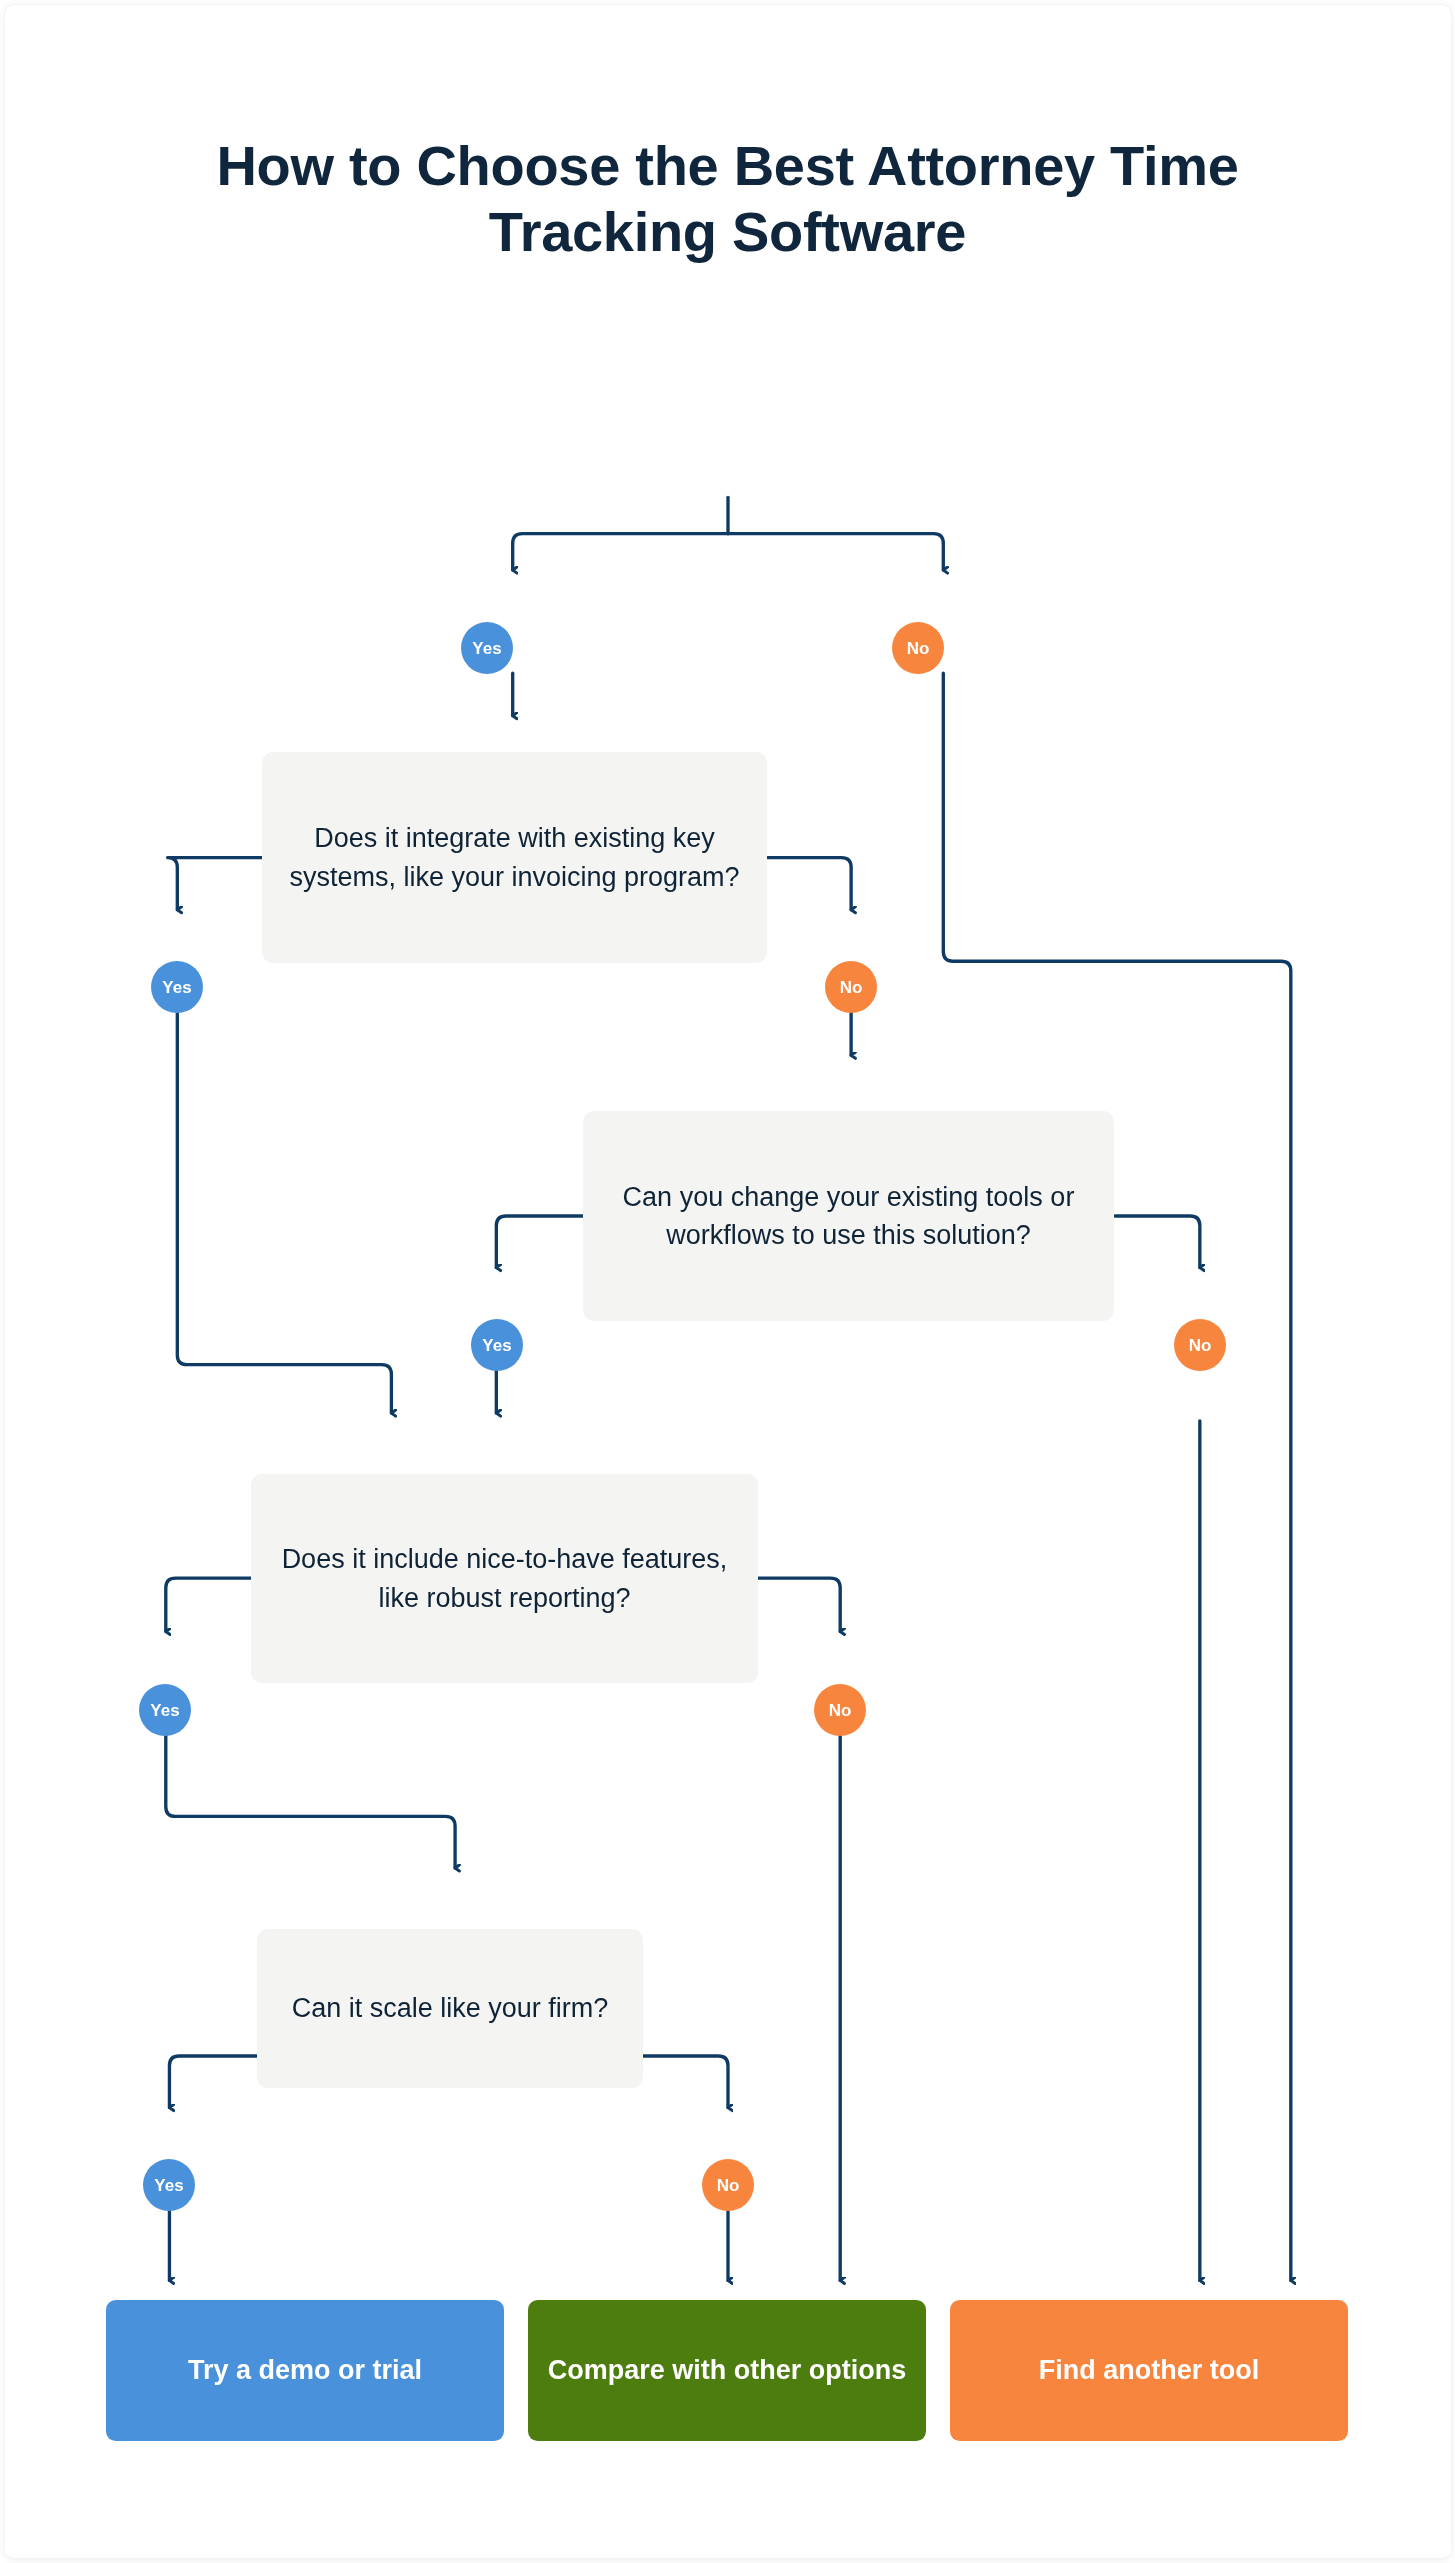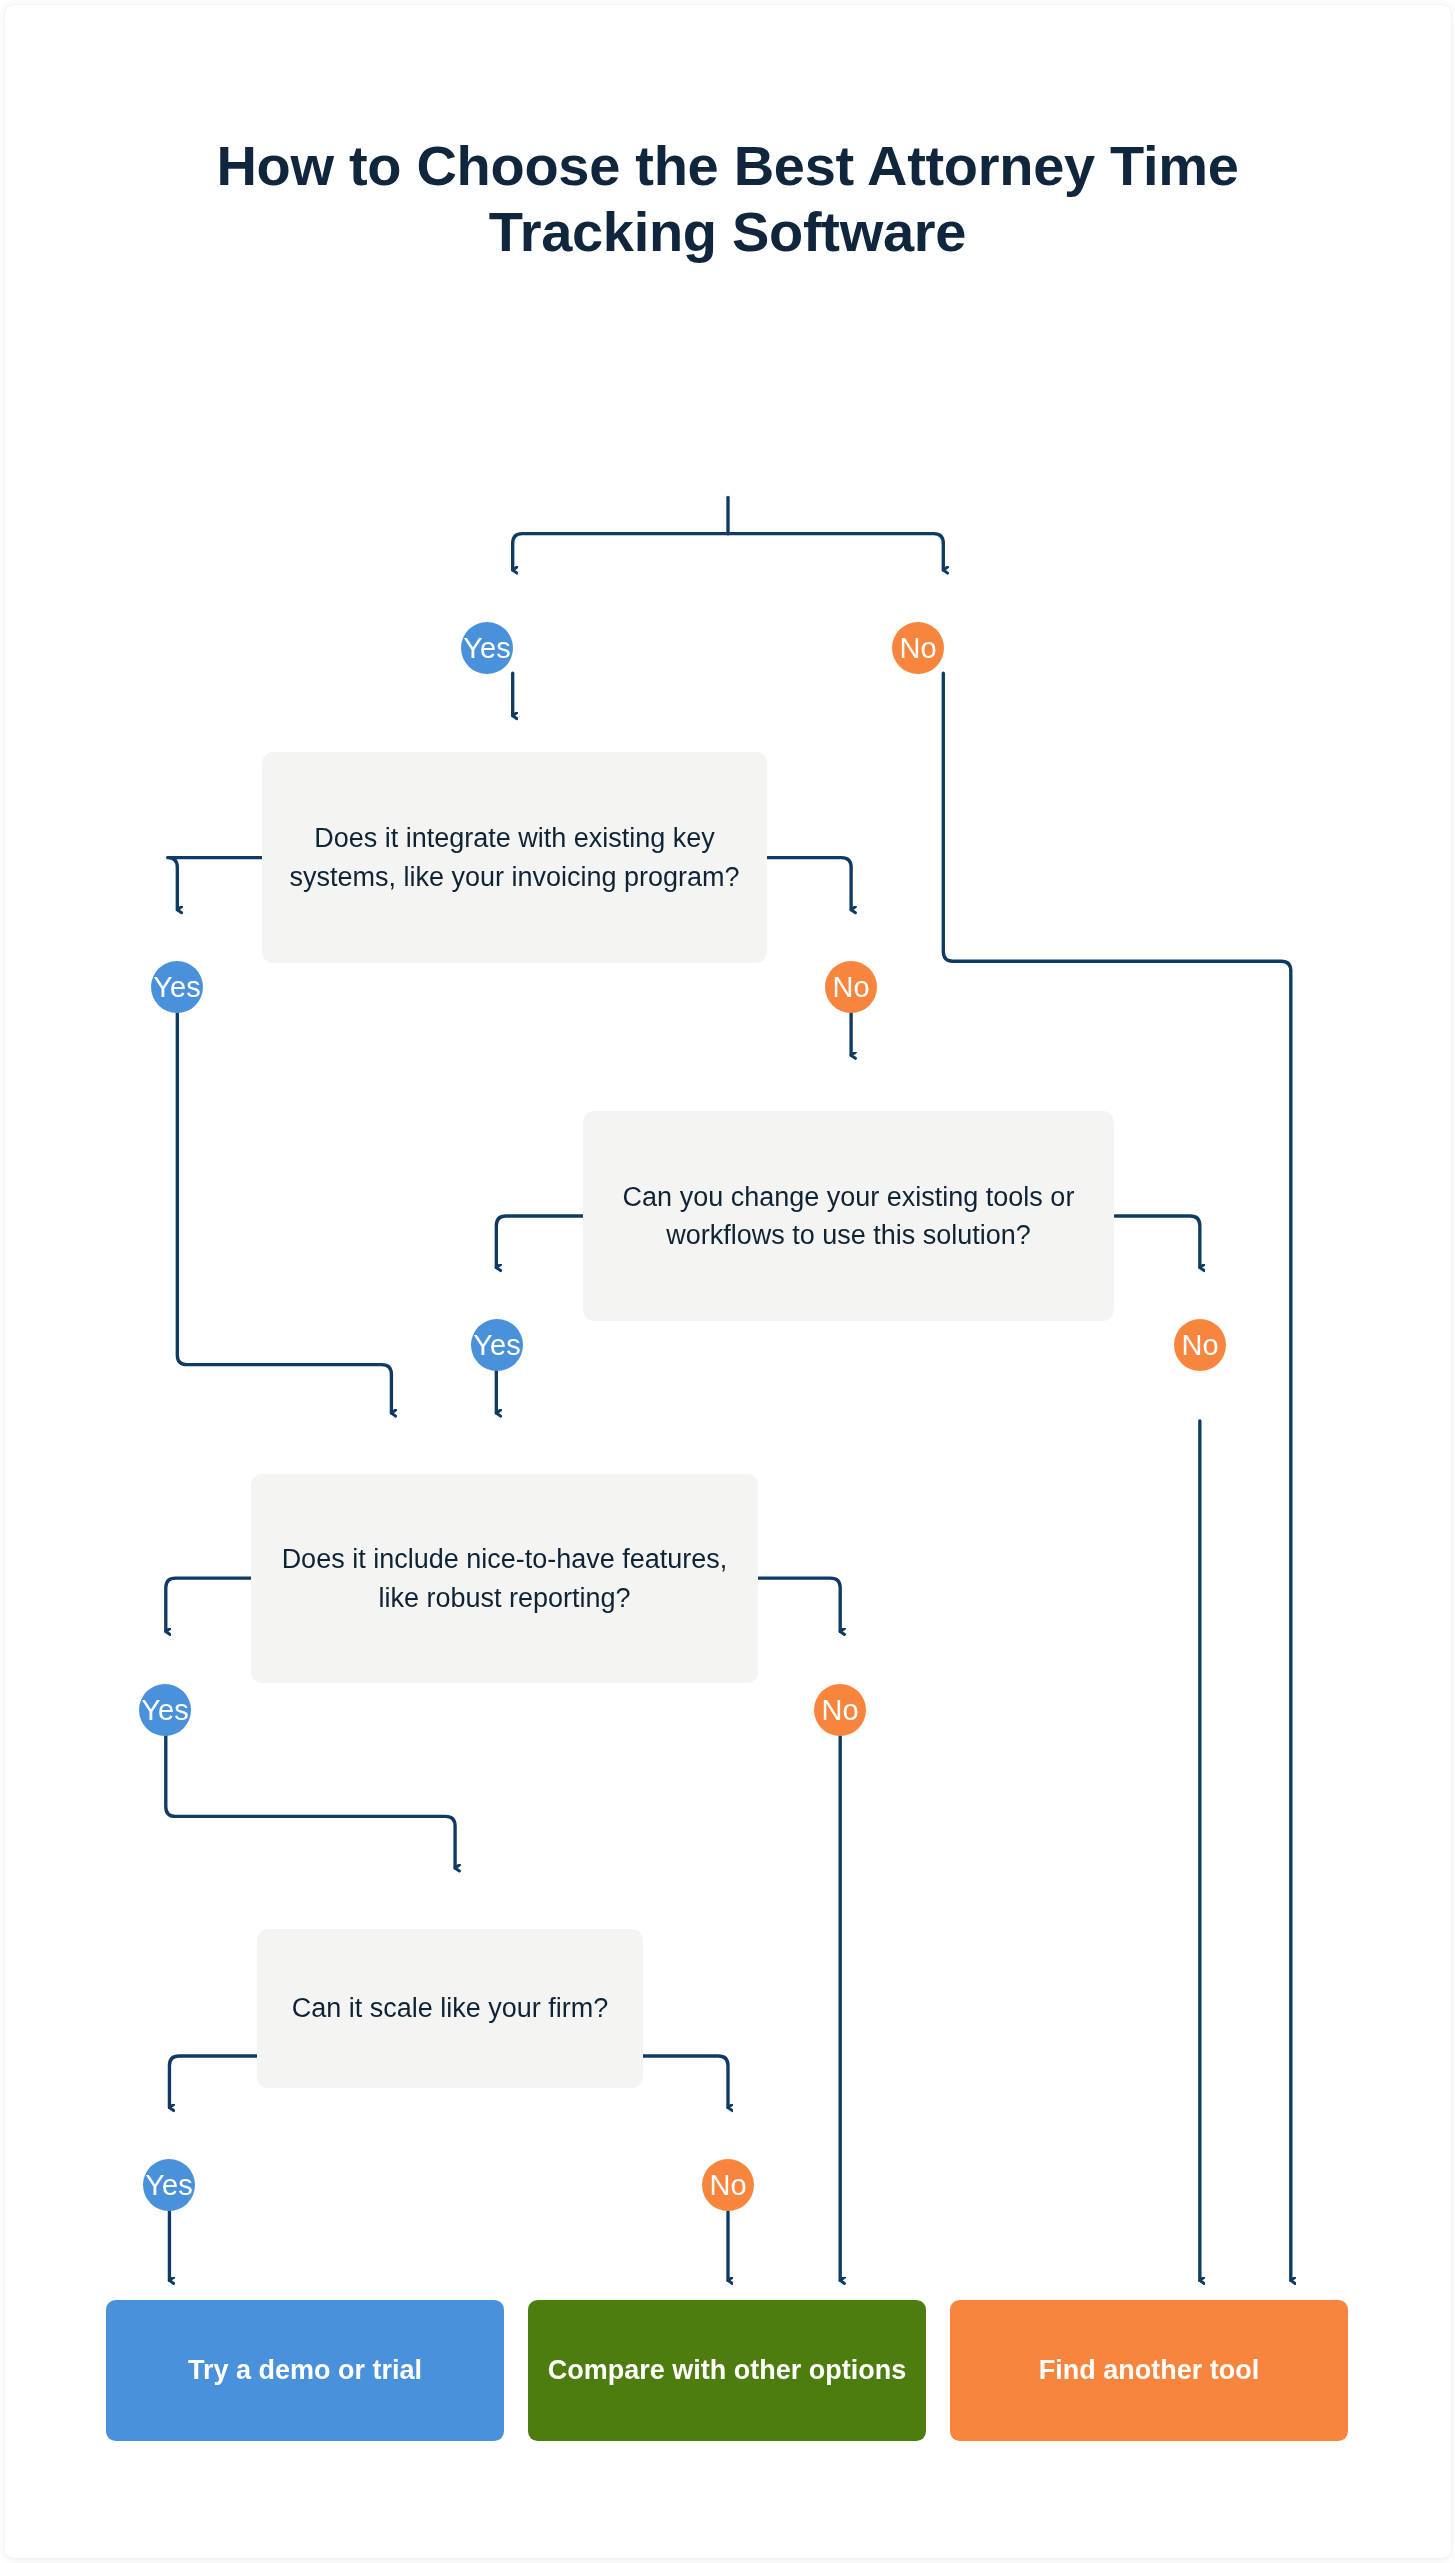--- a/index.html
+++ b/index.html
@@ -15,21 +15,21 @@
 
   svg#wires{position:absolute;left:0;top:0;width:1456px;height:2563px;
             pointer-events:none;}
 
   .qbox{position:absolute;background:#f4f4f3;border-radius:11px;
         display:flex;align-items:center;justify-content:center;text-align:center;
         color:#0f2336;font-size:27px;line-height:1.42;font-weight:400;
         padding:0 16px;box-sizing:border-box;}
 
   .pill{position:absolute;border-radius:50%;display:flex;align-items:center;
-        justify-content:center;color:#ffffff;font-size:29px;font-weight:400;
+        justify-content:center;color:#ffffff;font-size:17px;font-weight:700;
         line-height:1;}
   .pill.yes{background:#4a91dc;}
   .pill.no{background:#f8853e;}
 
   .outcome{position:absolute;border-radius:9.7px;display:flex;align-items:center;
            justify-content:center;text-align:center;color:#ffffff;
            font-size:27px;line-height:1.34;font-weight:600;
            padding:0 17px;box-sizing:border-box;}
   .outcome.blue{background:#4a91dc;}
   .outcome.navy{background:#4d7c0f;}

